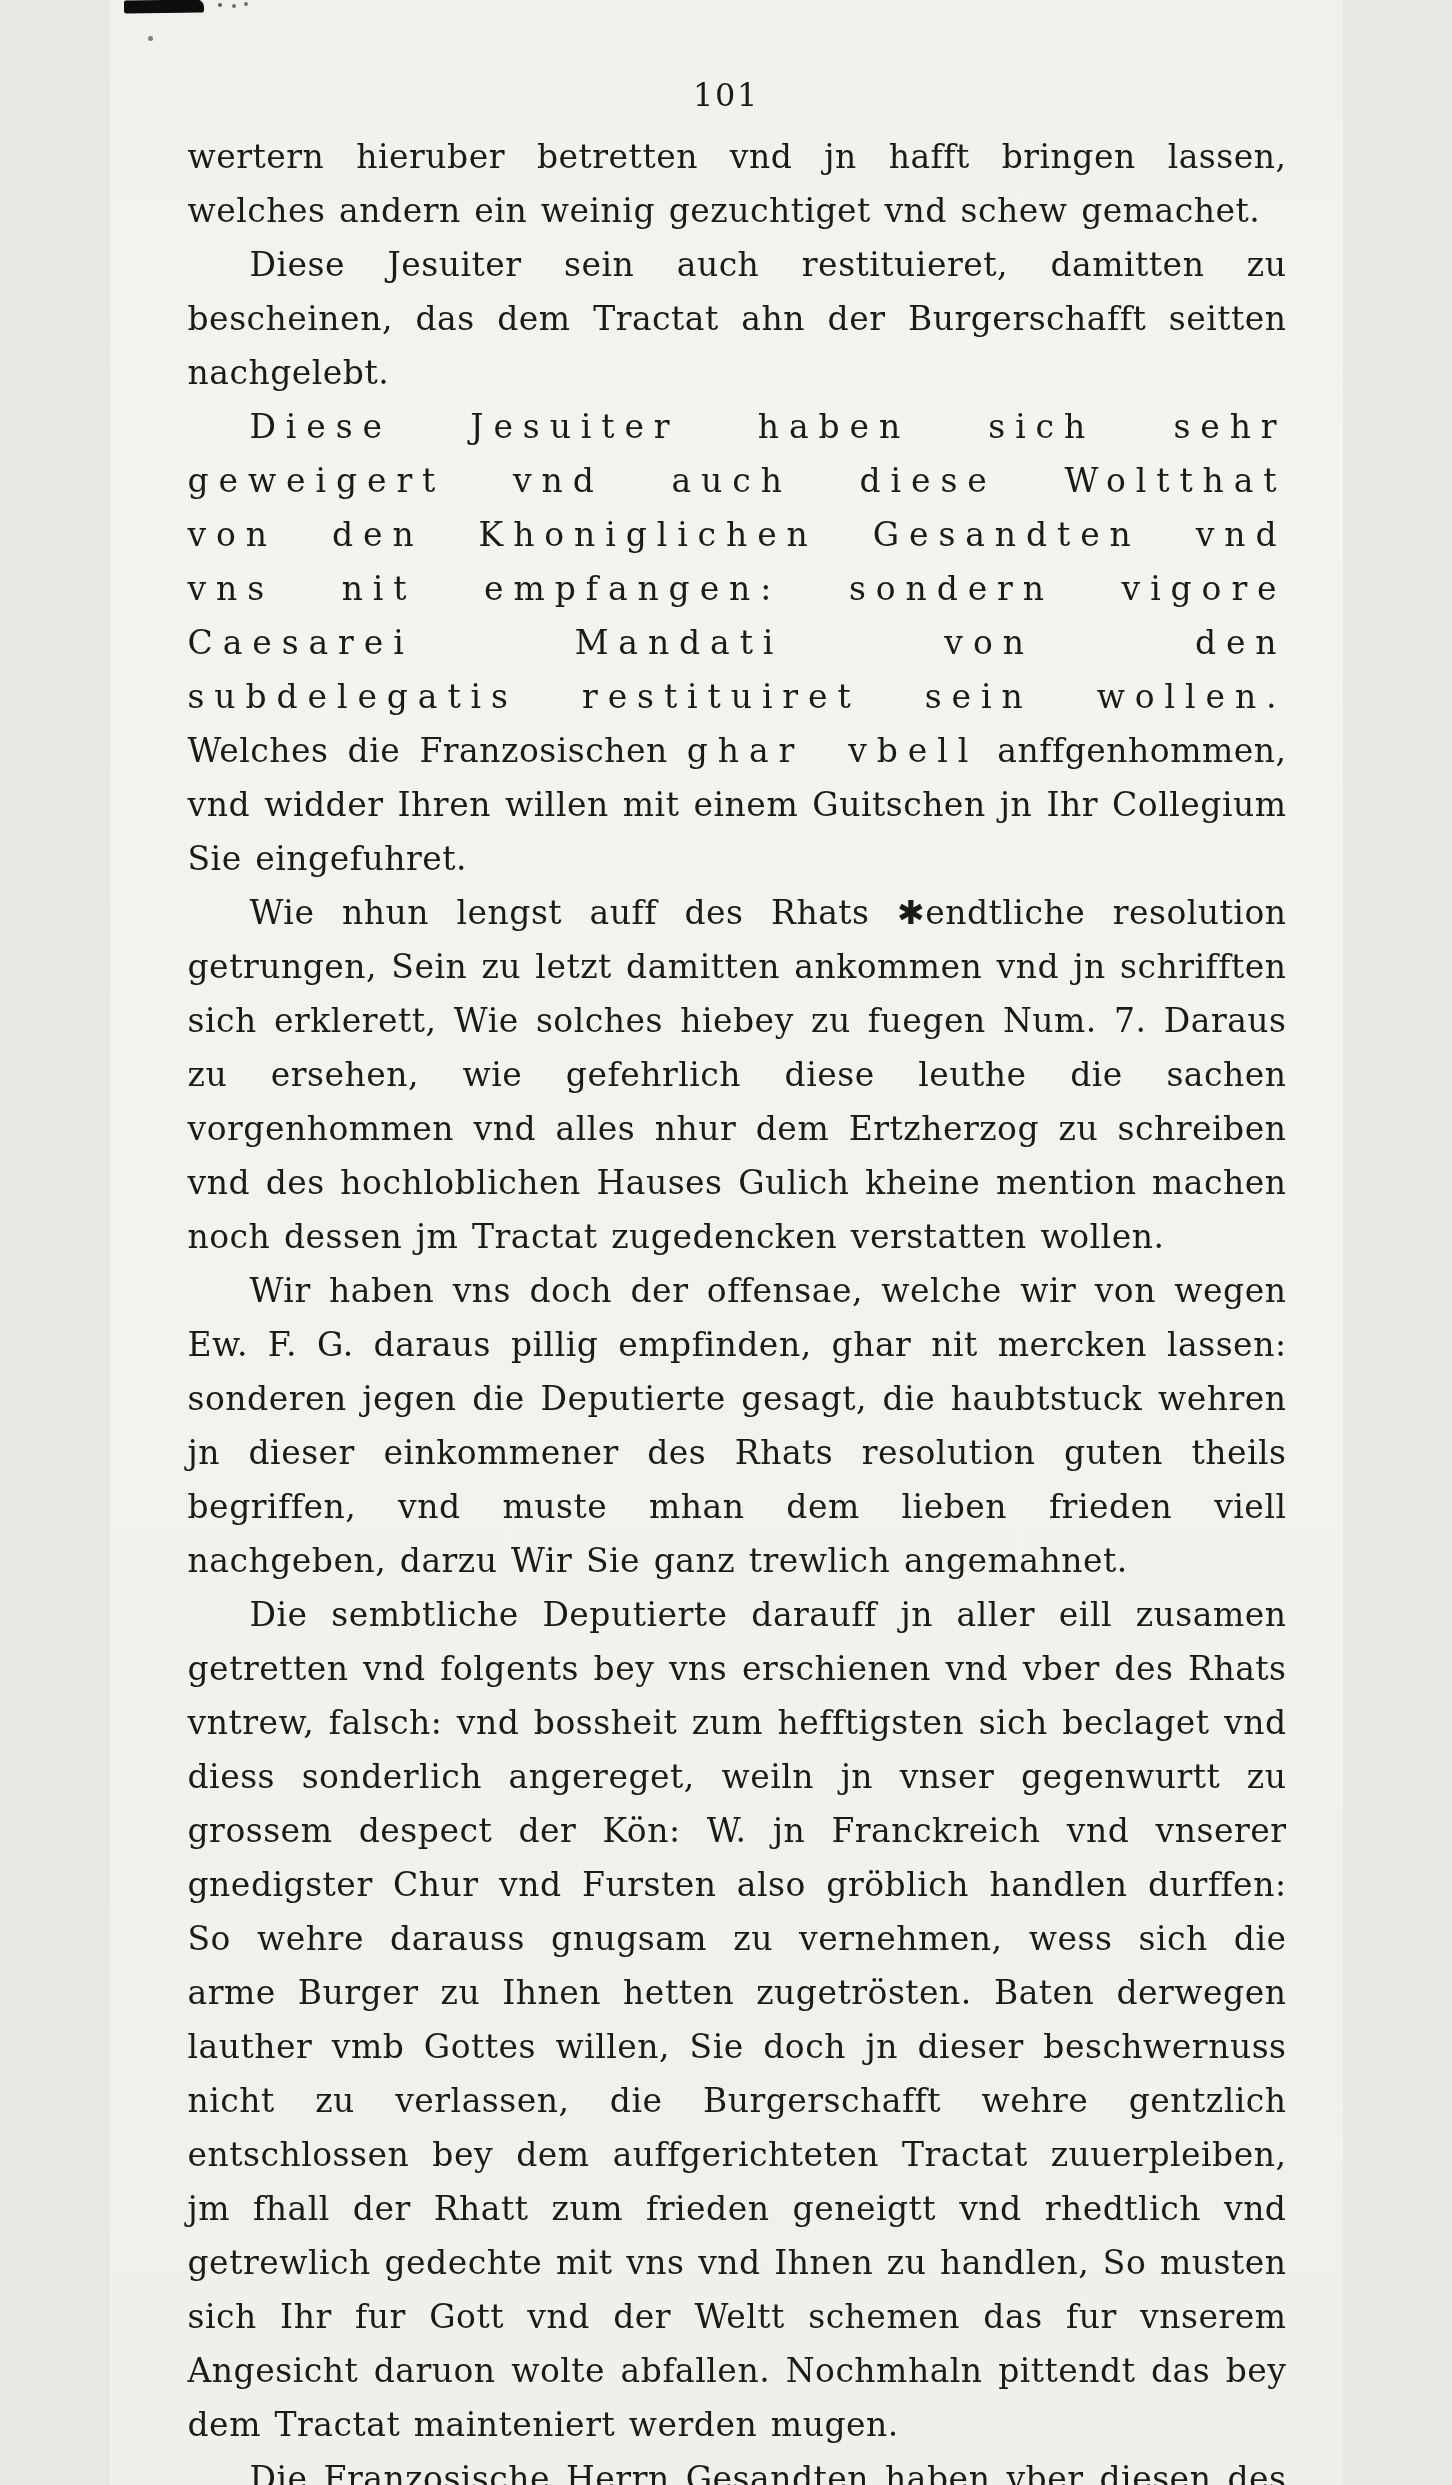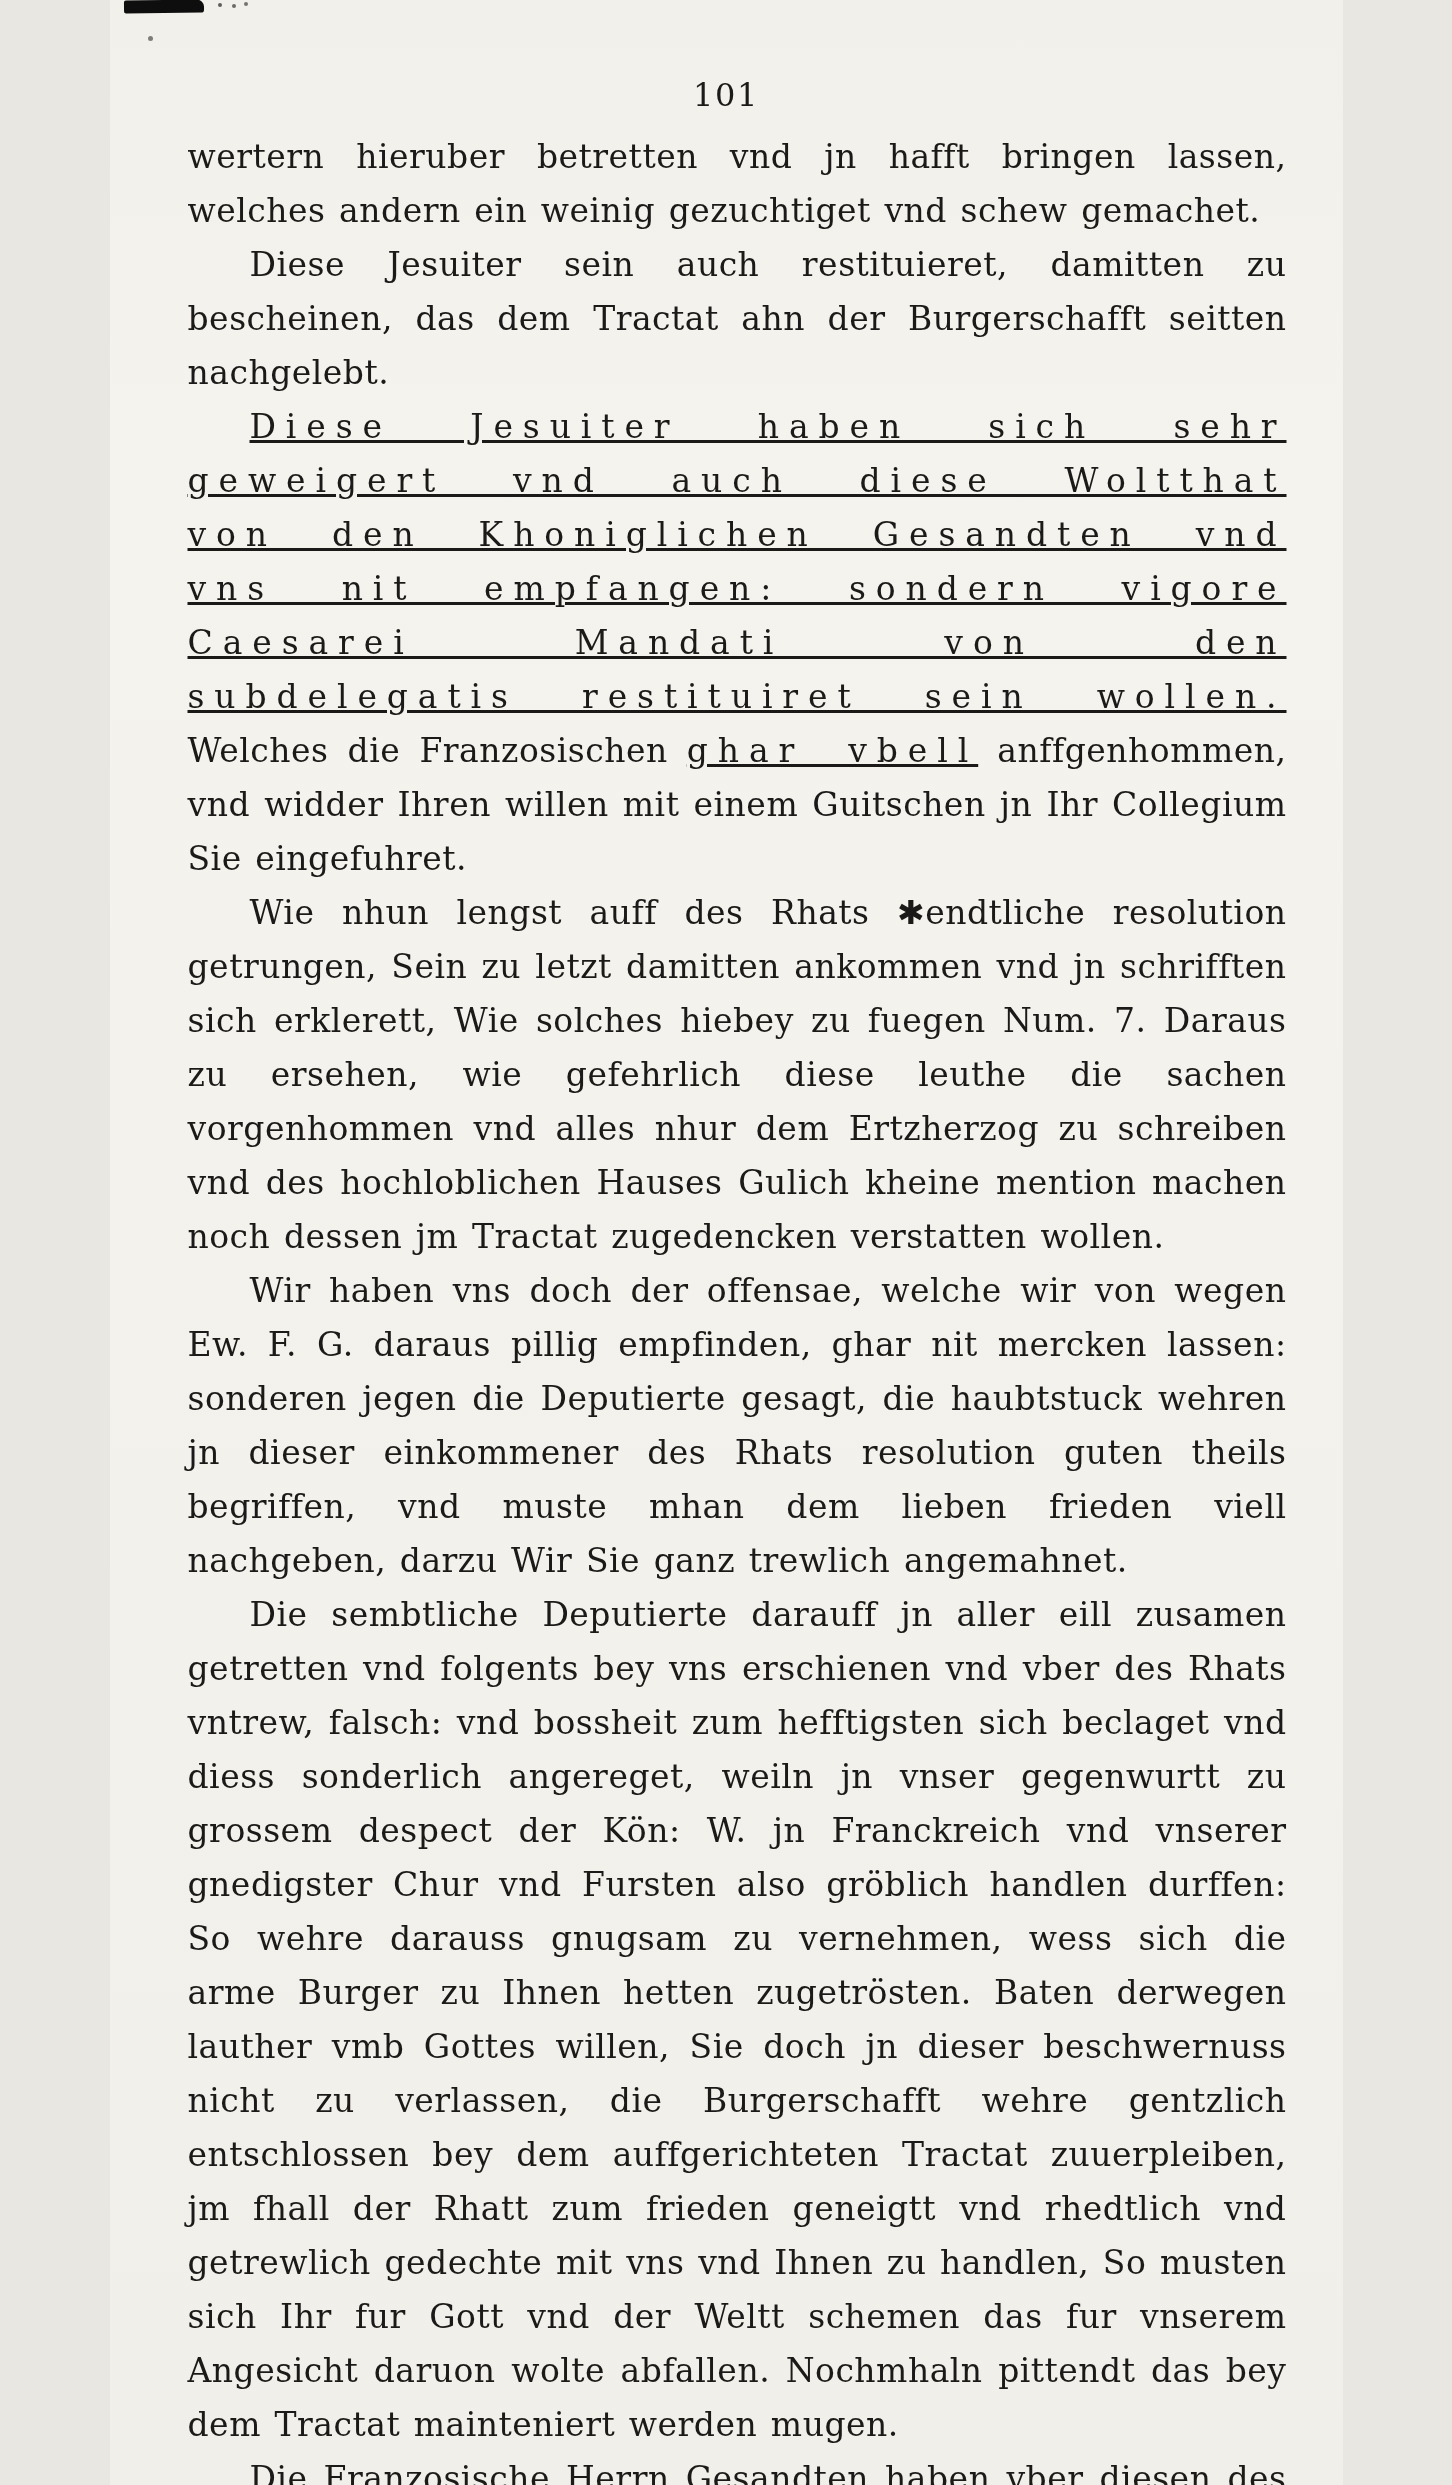--- a/index.html
+++ b/index.html
@@ -40,21 +40,20 @@
   .para {
     margin: 0;
     padding: 0;
   }
   .para.indent {
     text-indent: 62px;
   }
   .seg-spaced {
     letter-spacing: 0.30em;
     word-spacing: 0.55em;
-    text-decoration: underline;
   }
   
   .artifact-smudge {
     position: absolute;
     left: 14px;
     top: 0;
     width: 80px;
     height: 13px;
     background: #0e0e0e;
     border-radius: 2px 7px 3px 2px;

